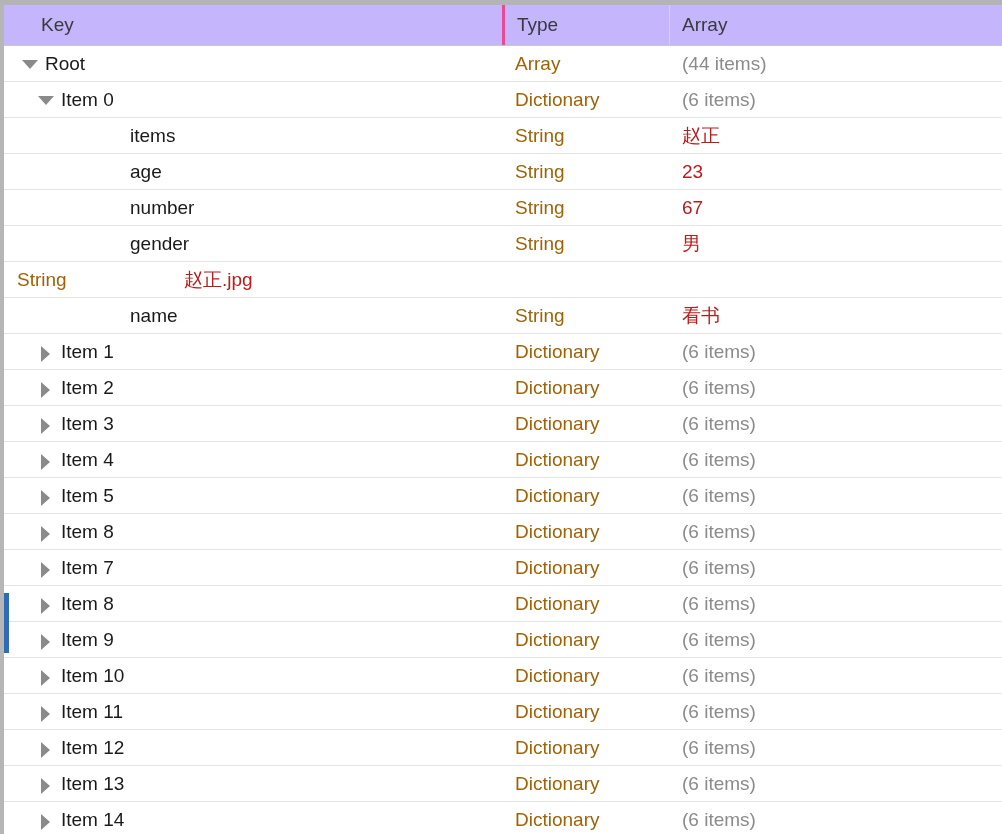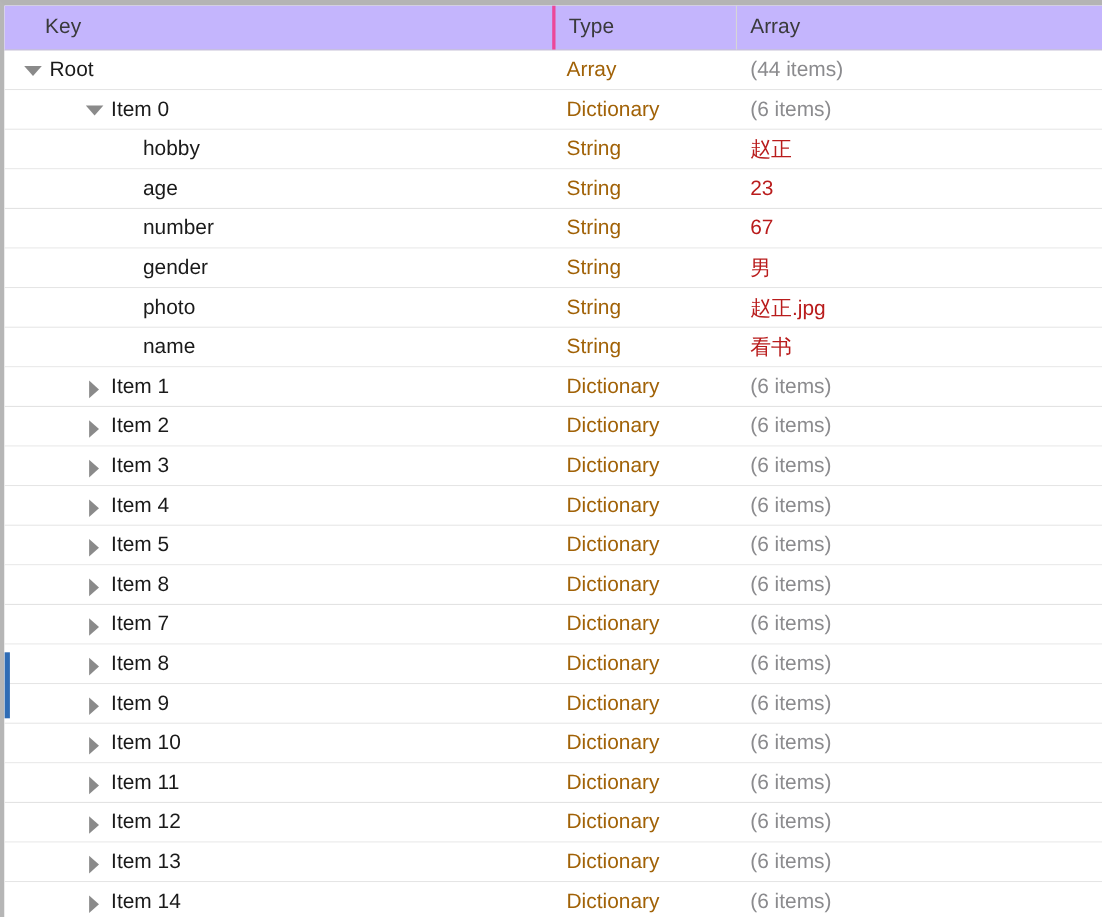--- a/index.html
+++ b/index.html
@@ -114,21 +114,21 @@
     top: 12px;
     width: 0; height: 0;
     border-top: 8px solid transparent;
     border-bottom: 8px solid transparent;
     border-left: 9px solid #8a8a8a;
   }
   .disclosure.none::before { content: none; }
 
   
   .d0 { padding-left: 16px; }
-  .d1 { padding-left: 72px; }
+  .d1 { padding-left: 32px; }
   .d2 { padding-left: 84px; }
 
   .d2 .key-text { padding-left: 22px; }
   .key-text.gap { padding-left: 5px; }
 
   
   #edit-marker {
     position: absolute;
     left: 0px;
     top: 588px;
@@ -176,21 +176,21 @@
         <div class="cell cell-type">
           <span class="type-text">Dictionary</span>
         </div>
         <div class="cell cell-value">
           <span class="value-text muted">(6 items)</span>
         </div>
       </div>
       <div class="row">
         <div class="cell cell-key d2">
           <span class="disclosure none"></span>
-          <span class="key-text">hobby</span>
+          <span class="key-text">items</span>
         </div>
         <div class="cell cell-type">
           <span class="type-text">String</span>
         </div>
         <div class="cell cell-value">
           <span class="value-text">赵正</span>
         </div>
       </div>
       <div class="row">
         <div class="cell cell-key d2">
@@ -222,24 +222,20 @@
           <span class="key-text">gender</span>
         </div>
         <div class="cell cell-type">
           <span class="type-text">String</span>
         </div>
         <div class="cell cell-value">
           <span class="value-text">男</span>
         </div>
       </div>
       <div class="row">
-        <div class="cell cell-key d2">
-          <span class="disclosure none"></span>
-          <span class="key-text">photo</span>
-        </div>
         <div class="cell cell-type">
           <span class="type-text">String</span>
         </div>
         <div class="cell cell-value">
           <span class="value-text">赵正.jpg</span>
         </div>
       </div>
       <div class="row">
         <div class="cell cell-key d2">
           <span class="disclosure none"></span>

